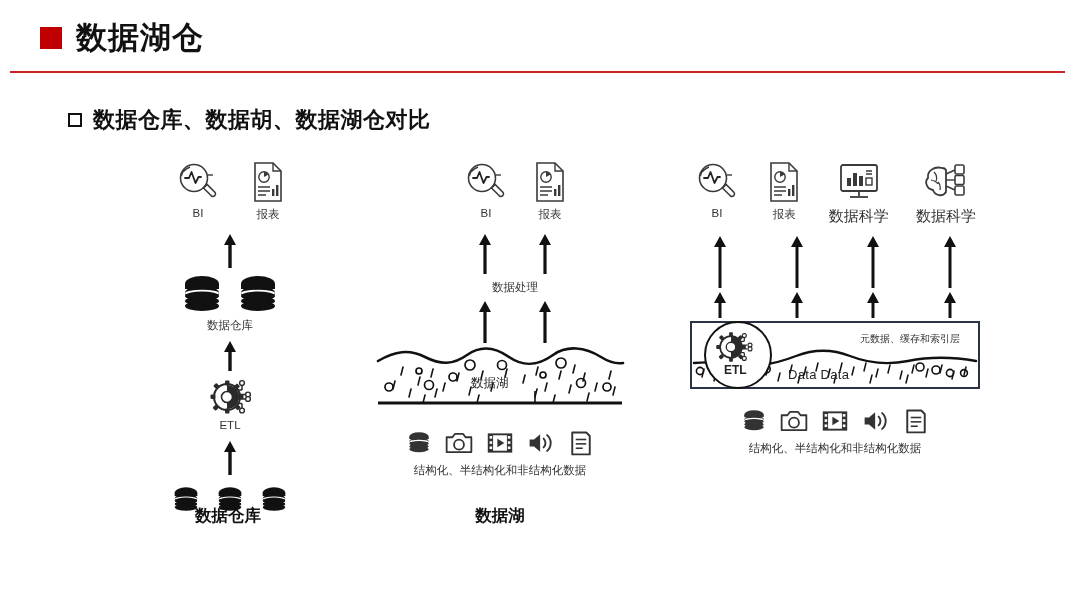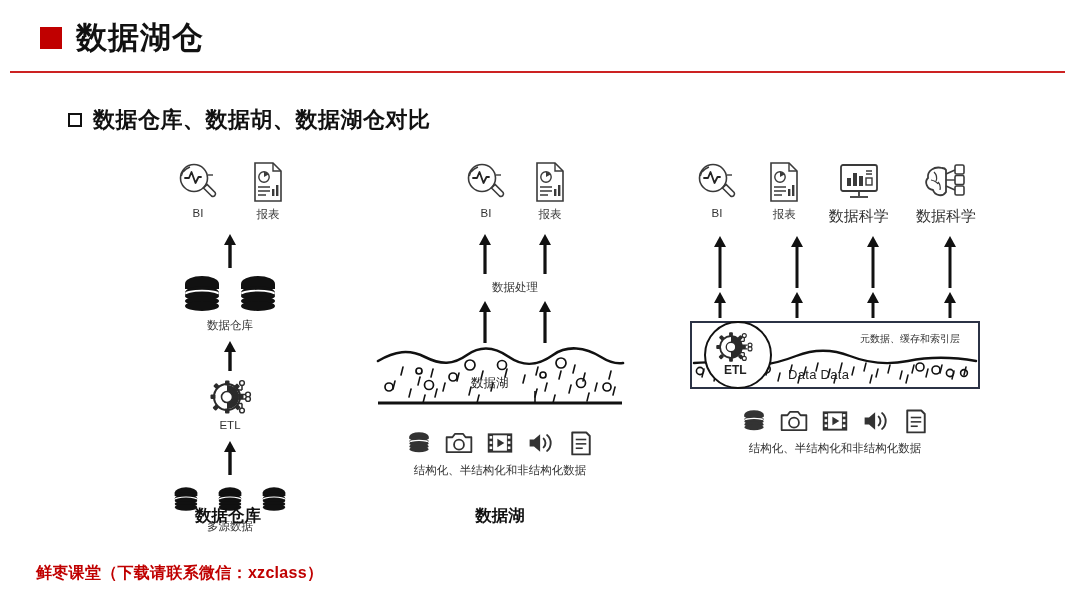--- a/index.html
+++ b/index.html
@@ -212,21 +212,20 @@
       <svg width="28" height="30" viewBox="0 0 42 42">
         <ellipse cx="21" cy="10" rx="17" ry="8" fill="#111"></ellipse>
         <rect x="4" y="10" width="34" height="5" fill="#111"></rect>
         <ellipse cx="21" cy="19" rx="17" ry="7" fill="#111"></ellipse>
         <ellipse cx="21" cy="19" rx="17" ry="3.2" fill="#fff"></ellipse>
         <ellipse cx="21" cy="22" rx="17" ry="4.6" fill="#111"></ellipse>
         <ellipse cx="21" cy="27" rx="17" ry="4.6" fill="#111"></ellipse>
         <ellipse cx="21" cy="32" rx="17" ry="5" fill="#111"></ellipse>
       </svg>
     </div>
-    <div class="node-label" style="margin-top:4px;">多源数据</div>
   </div>
 
   <div class="col col2">
 
     <div class="icon-row" style="gap:24px;margin-left:30px;">
       <div class="icon-cell">
         <svg width="46" height="44" viewBox="0 0 46 44">
           <circle cx="19" cy="18" r="13.5" fill="none" stroke="#3a3a3a" stroke-width="1.6"></circle>
           <path d="M8 12 a15 15 0 0 1 7 -5" fill="none" stroke="#3a3a3a" stroke-width="1.4"></path>
           <path d="M6.5 16 a16 16 0 0 1 3 -7" fill="none" stroke="#3a3a3a" stroke-width="1.2"></path>
@@ -576,15 +575,14 @@
         <line x1="7" y1="17" x2="19" y2="17" stroke="#333" stroke-width="1.8"></line>
         <line x1="7" y1="22" x2="15" y2="22" stroke="#333" stroke-width="1.8"></line>
       </svg>
     </div>
     <div class="node-label" style="margin-top:6px;">结构化、半结构化和非结构化数据</div>
   </div>
 
   <div class="col-heading h1">数据仓库</div>
   <div class="col-heading h2">数据湖</div>
 
-  <div class="footer">鲜枣课堂（下载请联系微信：xzclass）</div>
 
 </div>
 
 </body></html>

